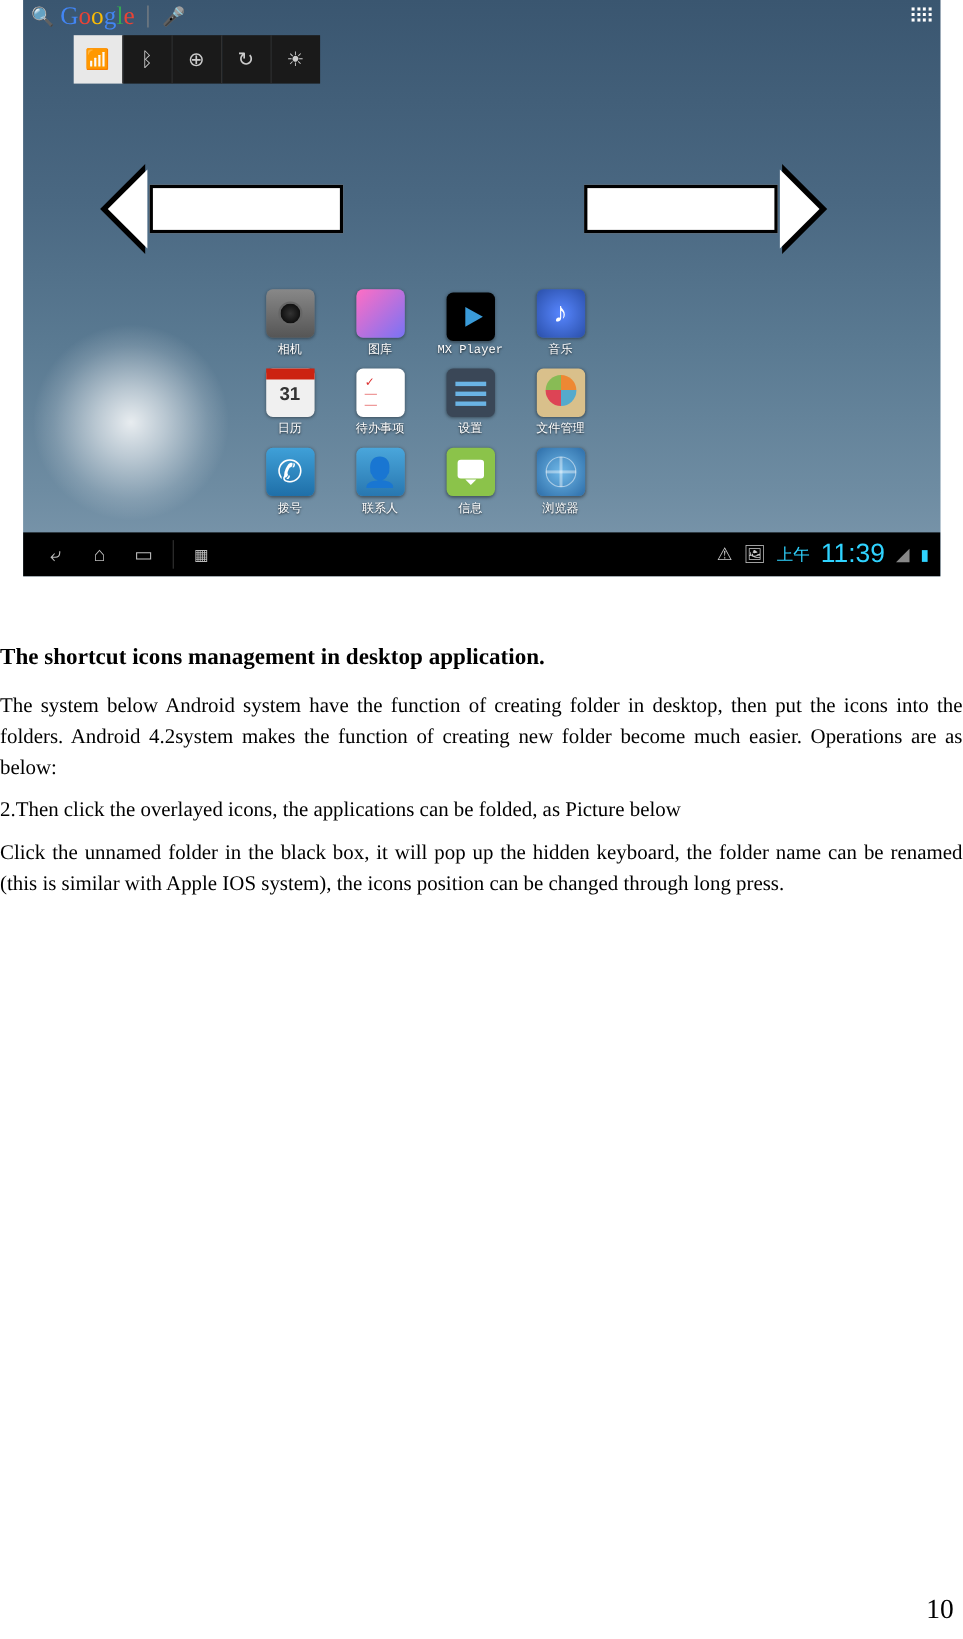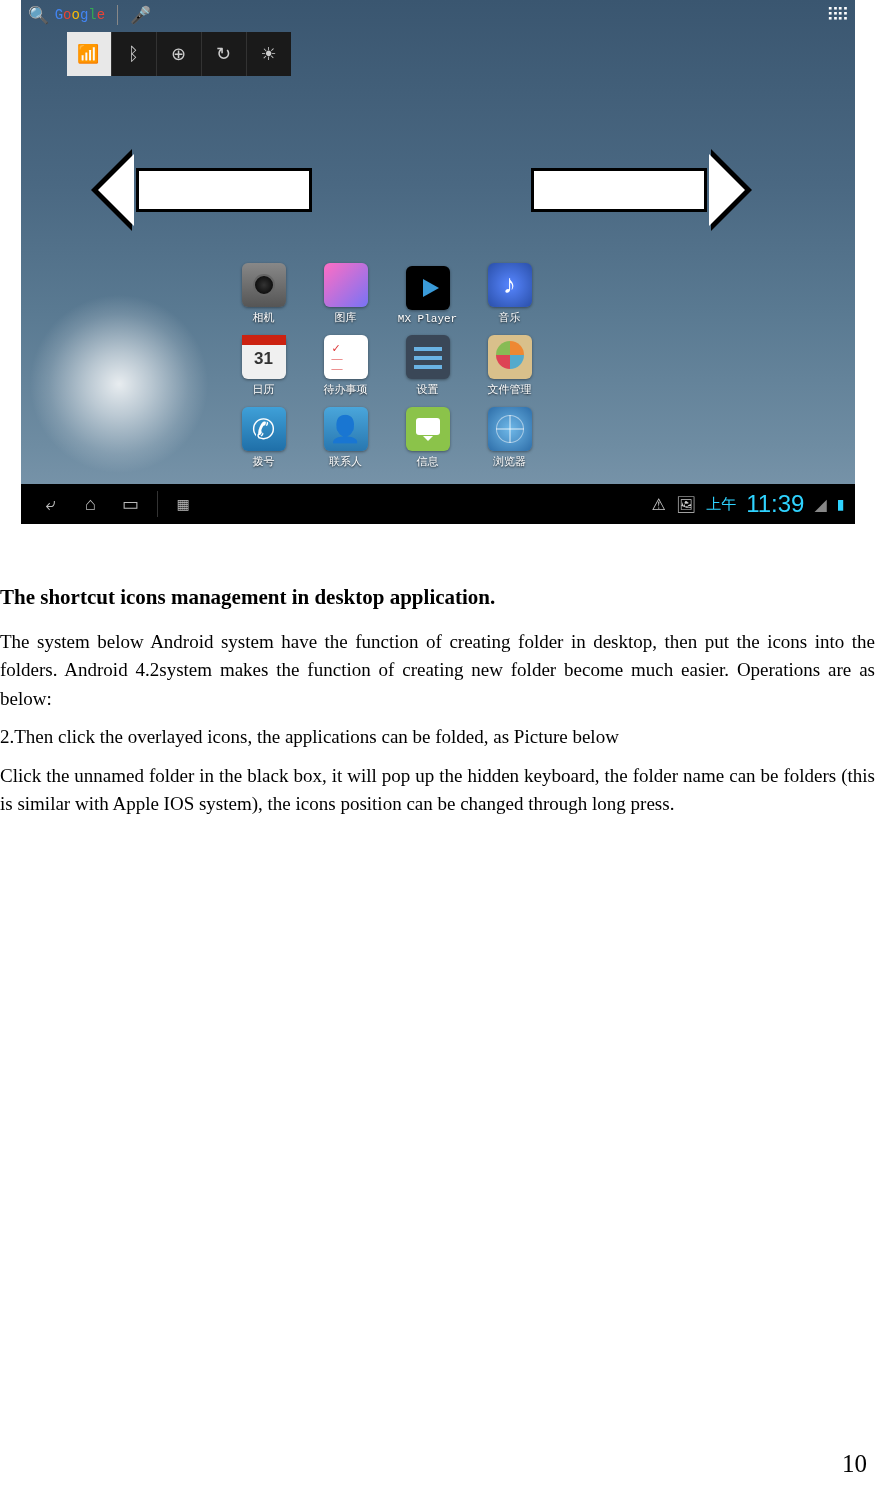--- a/index.html
+++ b/index.html
@@ -1,20 +1,20 @@
 <!DOCTYPE html>
 <html><head>
 <meta charset="utf-8">
 <style>
 body{margin:0;font-family:"Times New Roman",serif;background:#fff;color:#000;width:875px}
 .page{position:relative;min-height:1490px;padding:0}
 .shot{position:relative;width:834px;height:524px;margin:0 auto;background:linear-gradient(180deg,#3a5670 0%,#4a6882 35%,#5a7a92 60%,#6e8ca2 85%,#7e99ae 100%);overflow:hidden}
 .topbar{position:absolute;top:0;left:0;right:0;height:30px;display:flex;align-items:center;padding:0 8px;color:#ddd}
 .topbar .search-icon{font-size:17px;color:#eee;margin-right:5px}
-.topbar .google{font-size:14px;letter-spacing:0;font-family:Liberation Mono, monospace}
+.topbar .google{font-size:23px;letter-spacing:0;font-family:Liberation Serif, serif}
 .topbar .g-b{color:#4285f4}.topbar .g-r{color:#ea4335}.topbar .g-y{color:#fbbc05}.topbar .g-g{color:#34a853}
 .topbar .vsep{width:1px;height:20px;background:#888;margin:0 12px}
 .topbar .mic{color:#ddd;font-size:17px}
 .topbar .apps{margin-left:auto;font-size:18px;color:#fff;letter-spacing:-3px}
 .qs{position:absolute;top:32px;left:46px;display:flex}
 .qs .cell{width:44px;height:44px;background:#1a1a1a;display:flex;align-items:center;justify-content:center;color:#ccc;font-size:18px;border-right:1px solid #333}
 .qs .cell.active{background:#e8e8e8;color:#333}
 .qs .cell:last-child{border-right:none}
 .dandelion{position:absolute;left:8px;bottom:50px;width:180px;height:180px;border-radius:50%;background:radial-gradient(circle,rgba(255,255,255,0.85) 0%,rgba(255,255,255,0.55) 25%,rgba(255,255,255,0.15) 55%,transparent 70%)}
 .arrow{position:absolute;background:#fff;border:3px solid #000;height:38px}
@@ -152,17 +152,17 @@
         <span class="sig">◢</span>
         <span class="bat">▮</span>
       </div>
     </div>
   </div>
 
   <div class="content">
     <h2>The shortcut icons management in desktop application.</h2>
     <p>The system below Android system have the function of creating folder in desktop, then put the icons into the folders. Android 4.2system makes the function of creating new folder become much easier. Operations are as below:</p>
     <p>2.Then click the overlayed icons, the applications can be folded, as Picture below</p>
-    <p>Click the unnamed folder in the black box, it will pop up the hidden keyboard, the folder name can be folders (this is similar with Apple IOS system), the icons position can be changed through long press.</p>
+    <p>Click the unnamed folder in the black box, it will pop up the hidden keyboard, the folder name can be renamed (this is similar with Apple IOS system), the icons position can be changed through long press.</p>
   </div>
 
   <div class="pagenum">10</div>
 </div>
 
 </body></html>

